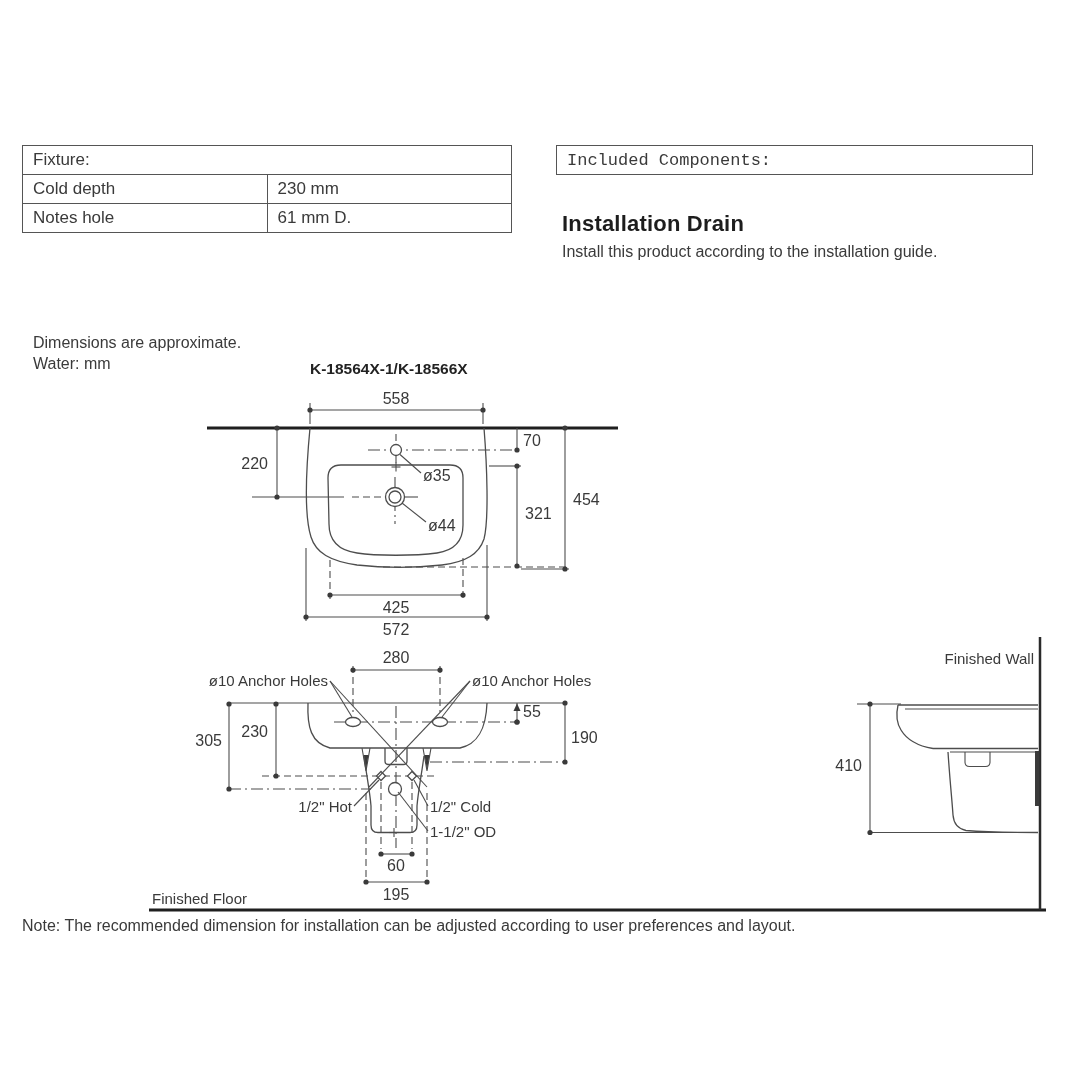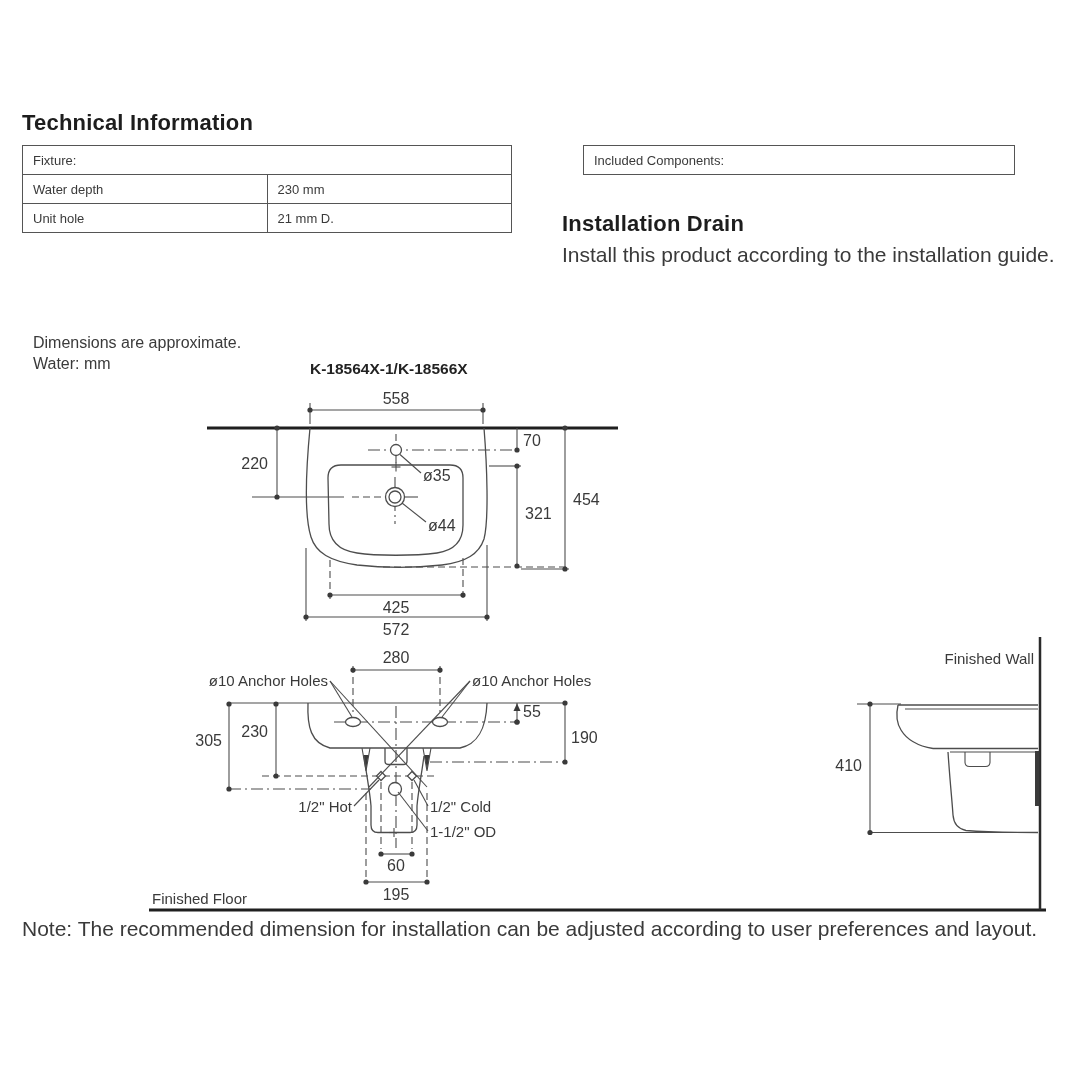--- a/index.html
+++ b/index.html
@@ -1,22 +1,22 @@
 <!DOCTYPE html>
 <html><head>
 <meta charset="utf-8">
 <style>
   html,body{margin:0;padding:0;background:#fff;}
   #canvas{position:relative;width:1080px;height:1080px;background:#ffffff;overflow:hidden;
           font-family:"Liberation Sans", sans-serif;color:#333;}
   .abs{position:absolute;}
   h1.secthead{margin:0;font-size:22px;font-weight:bold;color:#1d1d1d;letter-spacing:.2px;}
-  .bodytext{font-size:21px;color:#3a3a3a;}
+  .bodytext{font-size:16px;color:#3a3a3a;}
   table.spec{border-collapse:collapse;table-layout:fixed;}
-  table.spec td{border:1px solid #555;font-size:13px;color:#3a3a3a;
+  table.spec td{border:1px solid #555;font-size:17px;color:#3a3a3a;
                 padding:0 0 0 10px;height:28px;vertical-align:middle;background:#fff;}
   table.spec{border:1.5px solid #555;}
   .noteline{font-size:16px;color:#3a3a3a;line-height:20px;}
   svg text{font-family:"Liberation Sans", sans-serif;fill:#3a3a3a;}
   .dimtxt{font-size:16px;}
   .lbltxt{font-size:15px;}
   .modeltxt{font-size:15.5px;font-weight:bold;fill:#222;}
   .ln{stroke:#4d4d4d;stroke-width:1.3;fill:none;}
   .thin{stroke:#4d4d4d;stroke-width:1.1;fill:none;}
   .thick{stroke:#1f1f1f;stroke-width:3;fill:none;}
@@ -25,39 +25,38 @@
   .dashdot{stroke-dasharray:12 4 2 4;}
   .dot{fill:#3a3a3a;stroke:none;}
   .whitefill{fill:#fff;}
   .darkfill{fill:#3a3a3a;stroke:none;}
 </style>
 </head>
 <body>
 
 <div id="canvas">
 
-  <h1 class="secthead abs" style="left:22px;top:110px;">Technical Information</h1>
 
   <table class="spec abs" style="left:22px;top:145px;width:490px;">
     <tbody>
         <tr>
       <td colspan="2">Fixture:</td>
     </tr>
     <tr>
-      <td style="width:223px;">Water depth</td>
+      <td style="width:223px;">Cold depth</td>
       <td>230 mm</td>
     </tr>
     <tr>
-      <td>Unit hole</td>
-      <td>21 mm D.</td>
+      <td>Notes hole</td>
+      <td>61 mm D.</td>
     </tr>
   </tbody>
     </table>
 
-  <table class="spec abs" style="left:583px;top:145px;width:432px;">
+  <table class="spec abs" style="left:556px;top:145px;width:477px;font-family:Liberation Mono, monospace;">
     <tbody>
         <tr>
       <td colspan="2">Included Components:</td>
     </tr>
   </tbody>
     </table>
 
   <h1 class="secthead abs" style="left:562px;top:211px;">Installation Drain</h1>
   <div class="bodytext abs" style="left:562px;top:243px;">Install this product according to the installation guide.</div>
 

